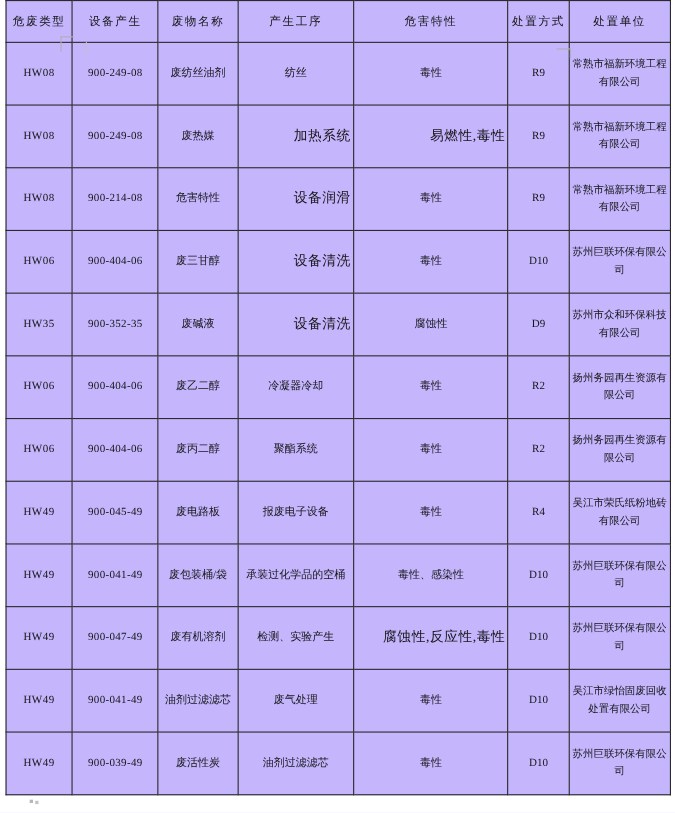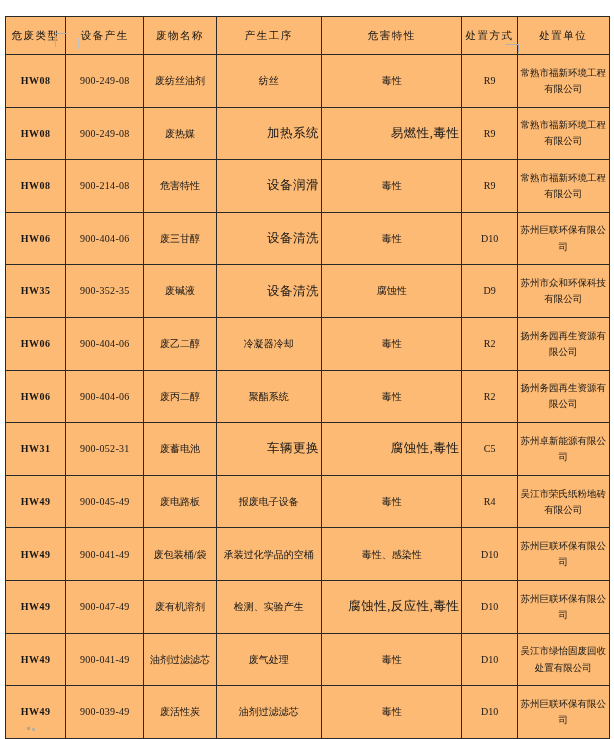--- a/index.html
+++ b/index.html
@@ -4,37 +4,37 @@
 <style>
   html,body { margin:0; padding:0; }
   body {
     width:614px; height:739px; background:#ffffff; position:relative;
     font-family:"Liberation Serif","DejaVu Sans",serif;
     color:#111111;
   }
   table.waste {
     border-collapse:collapse; table-layout:fixed;
     width:605px; height:723px;
-    margin:16px 0 0 5px;
-    background:#fdba74;
+    margin:0 0 0 5px;
+    background:#c4b5fd;
   }
   th, td {
     border:1px solid #2a2a2a;
     text-align:center; vertical-align:middle;
     padding:0 2px; overflow:hidden;
     word-break:break-all;
   }
   th {
     font-weight:normal; font-size:10.5px; letter-spacing:1.5px;
     height:37px; color:#141414;
   }
   td { font-size:10px; line-height:1.55; color:#161616; }
   td.lg { font-size:12.5px; letter-spacing:0.5px;text-align:right; }
   td.col-code { letter-spacing:0.3px; font-size:10px; }
-  td.col-type { font-size:10px; letter-spacing:0.5px;font-weight:bold; }
+  td.col-type { font-size:10px; letter-spacing:0.5px; }
   td.col-company { font-size:9.5px; line-height:1.7; padding:0 1px; }
   td.col-method { font-size:10px; }
 
   
   .artifact { position:absolute; pointer-events:none; }
   .handle-a { left:55px; top:33px; width:11px; height:13px;
               border-left:1px solid #b0b0b0; border-top:1px solid #b0b0b0; }
   .handle-b { left:506px; top:44px; width:12px; height:8px;
               border-top:1px solid #b0b0b0; border-right:1px solid #b0b0b0; }
   .caret    { left:78px; top:38px; width:1px; height:11px; background:#c2c2c2; }
@@ -123,29 +123,20 @@
       <tr>
         <td class="col-type">HW06</td>
         <td class="col-code">900-404-06</td>
         <td class="col-name">废丙二醇</td>
         <td class="col-process">聚酯系统</td>
         <td class="col-hazard">毒性</td>
         <td class="col-method">R2</td>
         <td class="col-company">扬州务园再生资源有限公司</td>
       </tr>
       <tr>
-        <td class="col-type">HW31</td>
-        <td class="col-code">900-052-31</td>
-        <td class="col-name">废蓄电池</td>
-        <td class="col-process lg">车辆更换</td>
-        <td class="col-hazard lg">腐蚀性,毒性</td>
-        <td class="col-method">C5</td>
-        <td class="col-company">苏州卓新能源有限公司</td>
-      </tr>
-      <tr>
         <td class="col-type">HW49</td>
         <td class="col-code">900-045-49</td>
         <td class="col-name">废电路板</td>
         <td class="col-process">报废电子设备</td>
         <td class="col-hazard">毒性</td>
         <td class="col-method">R4</td>
         <td class="col-company">吴江市荣氏纸粉地砖有限公司</td>
       </tr>
       <tr>
         <td class="col-type">HW49</td>

